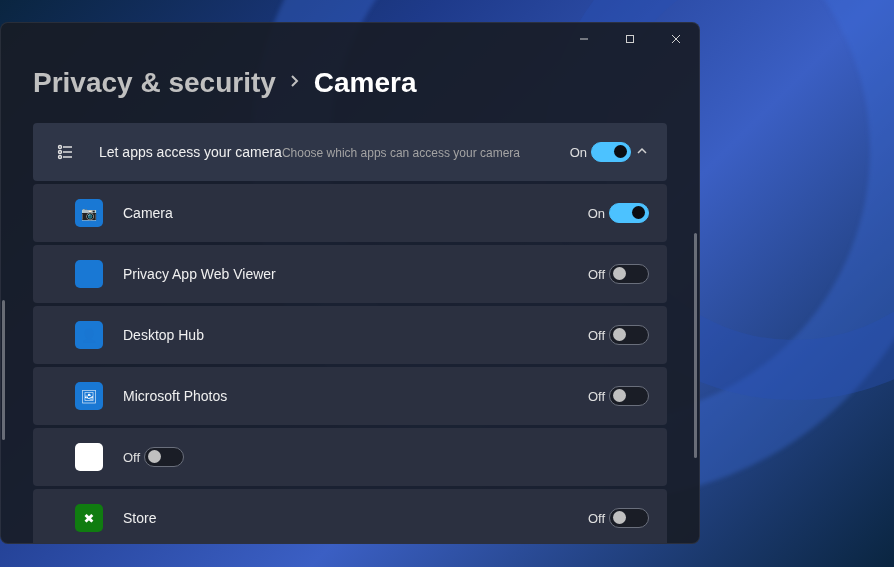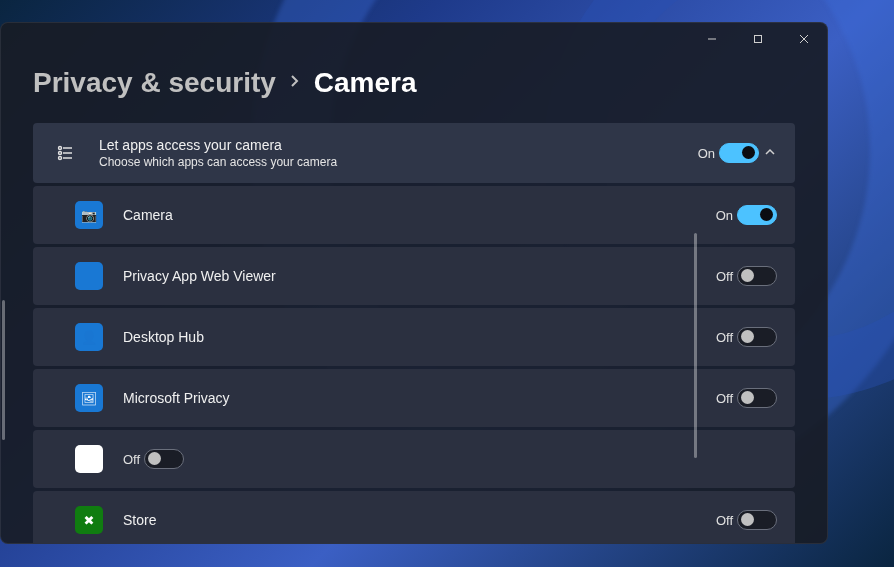--- a/index.html
+++ b/index.html
@@ -28,21 +28,21 @@
       right: -150px;
       width: 500px;
       height: 500px;
       border-radius: 50%;
       border: 60px solid rgba(40,80,180,0.4);
     }
     .window {
       position: absolute;
       left: 0;
       top: 22px;
-      width: 828px;
+      width: 700px;
       height: 522px;
       background: rgba(24, 28, 38, 0.92);
       border-radius: 8px;
       border: 1px solid rgba(255,255,255,0.08);
       overflow: hidden;
       color: #e8e8e8;
     }
     .titlebar {
       height: 36px;
       display: flex;
@@ -115,24 +115,23 @@
       height: 28px;
       border-radius: 5px;
       display: flex;
       align-items: center;
       justify-content: center;
       font-size: 14px;
     }
     .row-text {
       flex: 1;
       display: flex;
-      flex-direction: column;
     }
     .row-title { font-size: 14px; color: #f0f0f0; }
-    .row-desc { font-size: 12px; color: #e5e5e5; margin-top: 2px; }
+    .row-desc { font-size: 12px; color: #a3a3a3; margin-top: 2px; }
     .row-right {
       display: flex;
       align-items: center;
       gap: 4px;
     }
     .state-label { font-size: 13px; color: #e0e0e0; }
     .toggle {
       width: 40px;
       height: 20px;
       border-radius: 10px;
@@ -301,21 +300,21 @@
               <div class="toggle off">
                 <div class="knob"></div>
               </div>
             </div>
           </div>
           <div class="row app-row">
             <div class="row-icon">
               <div class="app-tile tile-photos" style="color: rgb(255, 255, 255); font-size: 13px;">🖼</div>
             </div>
             <div class="row-text">
-              <div class="row-title">Microsoft Privacy</div>
+              <div class="row-title">Microsoft Photos</div>
             </div>
             <div class="row-right">
               <span class="state-label">Off</span>
               <div class="toggle off">
                 <div class="knob"></div>
               </div>
             </div>
           </div>
           <div class="row app-row">
             <div class="row-icon">

